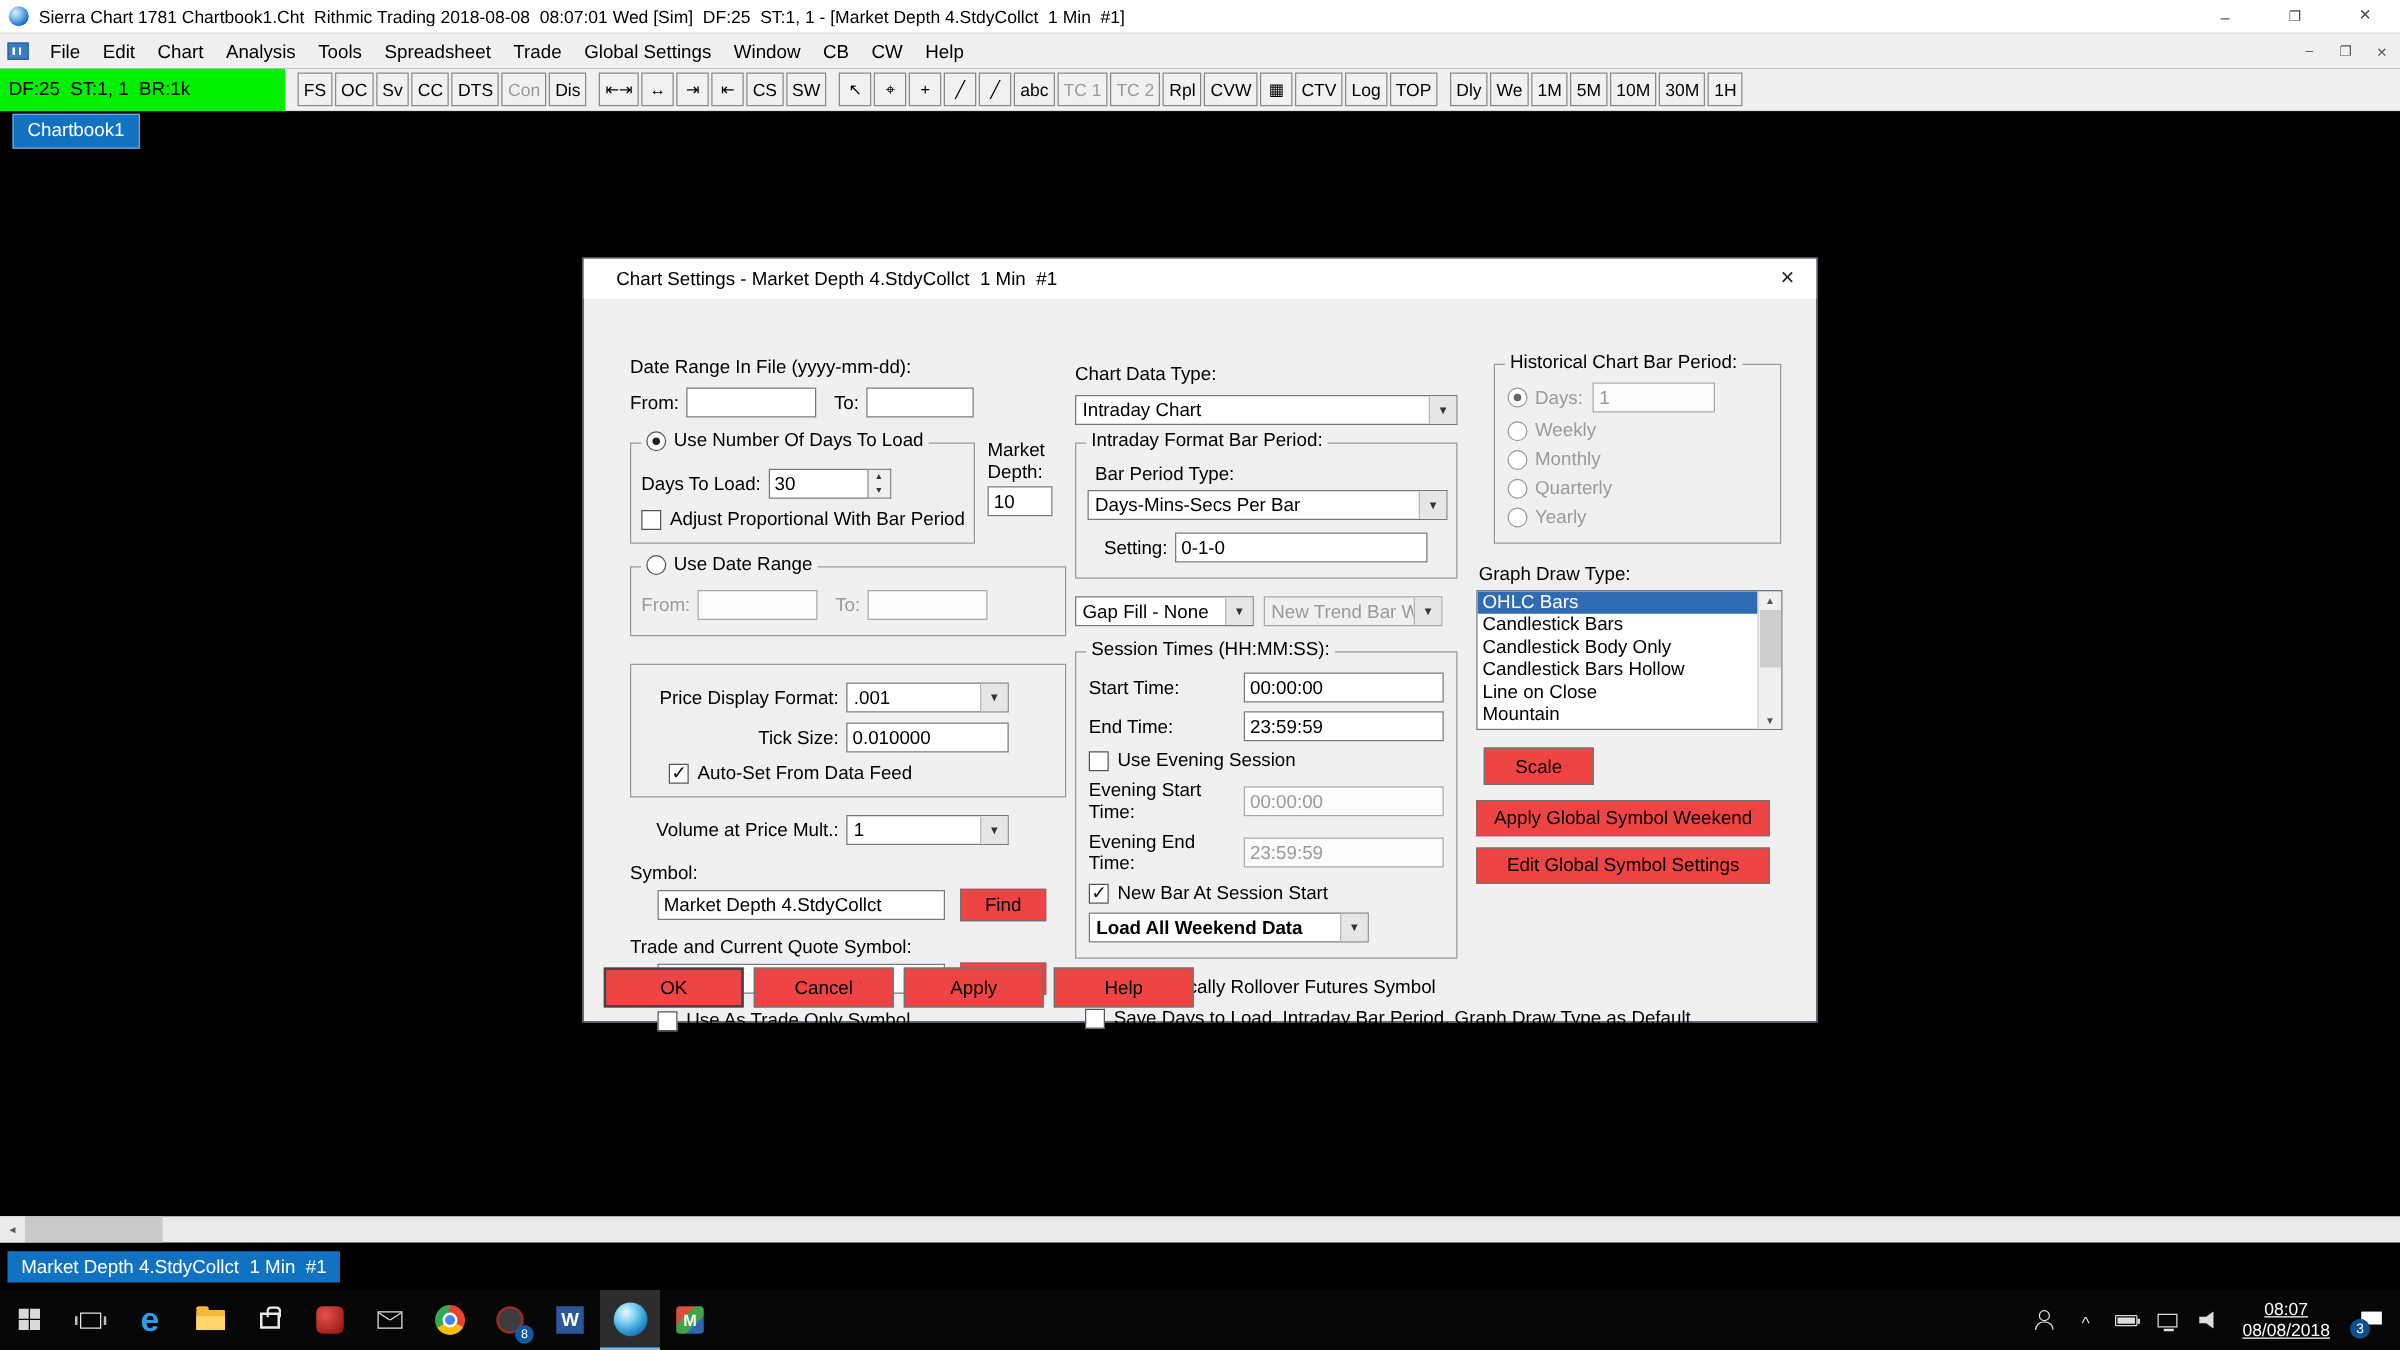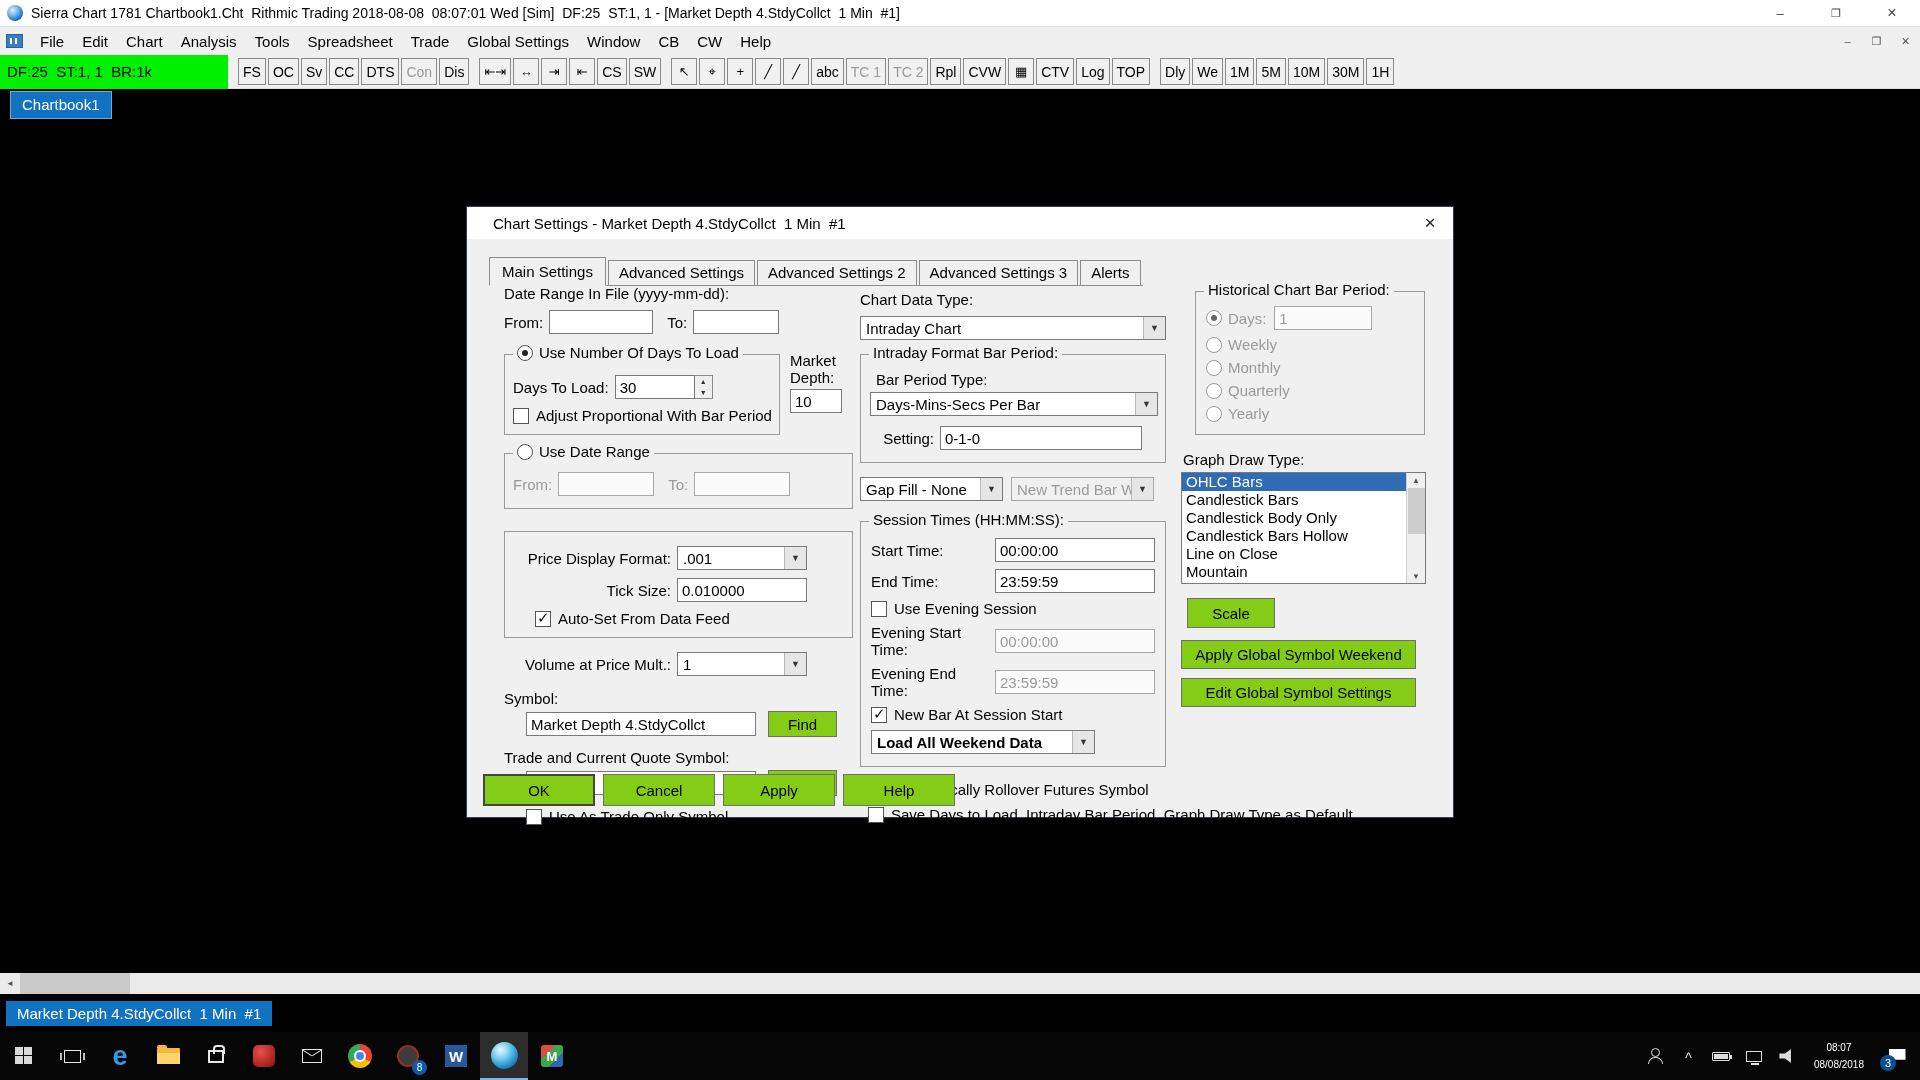--- a/index.html
+++ b/index.html
@@ -95,21 +95,21 @@
   .spinner .up::before { content:"▲"; } .spinner .dn::before { content:"▼"; }
 
   .g-days { width:276px; padding:16px 8px 10px; }
   .md-block { margin-left:10px; width:66px; margin-top:8px; }
   .md-block .lbl { width:60px; line-height:17px; margin-bottom:3px; }
   .g-daterange { width:349px; padding:18px 8px 12px; margin-top:18px; }
   .g-format { width:349px; padding:14px 8px 10px; margin-top:22px; }
   .lab158 { width:158px; text-align:right; margin-right:6px; white-space:nowrap; }
   .lab167 { width:167px; text-align:right; margin-right:6px; white-space:nowrap; }
 
-  .btn { border:1px solid #707070; background:#84cc16; font:inherit; display:flex; align-items:center; justify-content:center; color:#000; }
+  .btn { border:1px solid #707070; background:#ef4444; font:inherit; display:flex; align-items:center; justify-content:center; color:#000; }
   .btn.find { width:69px; height:26px; margin-left:12px; }
   .w112 { width:112px; height:32px; margin-right:8px; }
   .btn.default { border:2px solid #454545; }
 
   .g-intraday { width:306px; padding:16px 9px 12px; margin-top:14px; }
   .g-session { width:306px; padding:16px 10px 12px; margin-top:20px; }
   .srow { display:flex; align-items:center; margin-bottom:7px; }
   .srow .slbl { flex:1; }
   .w273 { width:224px;font-weight:bold; }
   .w288 { width:288px; }
@@ -175,21 +175,21 @@
   .person::before { content:""; position:absolute; top:0; left:5px; width:7px; height:7px; border:1px solid #ddd; border-radius:50%; }
   .person::after { content:""; position:absolute; bottom:0; left:2px; width:13px; height:6px; border:1px solid #ddd; border-bottom:none; border-radius:7px 7px 0 0; }
   .chev { font-size:14px; color:#ddd; transform:translateY(2px); }
   .chev::before { content:"^"; }
   .battery { width:18px; height:9px; border:1px solid #ddd; border-radius:1px; position:relative; }
   .battery::before { content:""; position:absolute; inset:1px; background:#ddd; }
   .battery::after { content:""; position:absolute; right:-3px; top:2px; width:2px; height:4px; background:#ddd; }
   .netmon { width:16px; height:11px; border:1px solid #ddd; position:relative; }
   .netmon::after { content:""; position:absolute; bottom:-4px; left:4px; width:8px; height:2px; background:#ddd; }
   .speaker { width:16px; height:14px; background:#ddd; clip-path:polygon(0 32%,35% 32%,72% 0,72% 100%,35% 68%,0 68%); }
-  .clock { display:flex; flex-direction:column; justify-content:center; align-items:center; color:#fff; font-size:10px; line-height:17px; padding:0 10px; }
+  .clock { display:flex; flex-direction:column; justify-content:center; align-items:center; color:#fff; font-size:14px; line-height:17px; padding:0 10px;text-decoration:underline; }
   .notif { width:46px; height:100%; display:flex; align-items:center; justify-content:center; position:relative; }
   .notif-ic { width:17px; height:14px; background:#fff; clip-path:polygon(0 0,100% 0,100% 76%,34% 76%,16% 100%,16% 76%,0 76%); }
   .notif-badge { position:absolute; left:6px; bottom:9px; width:16px; height:16px; border-radius:50%; background:#0b4f8f; color:#fff; font-size:11px; display:flex; align-items:center; justify-content:center; }
 </style>
 </head>
 <body>
 
 <div class="titlebar">
   <div class="app-globe"></div>
   <div class="title-text pre">Sierra Chart 1781 Chartbook1.Cht  Rithmic Trading 2018-08-08  08:07:01 Wed [Sim]  DF:25  ST:1, 1 - [Market Depth 4.StdyCollct  1 Min  #1]</div>
@@ -266,27 +266,20 @@
 <div class="tabrow">
   <div class="chart-tab">Chartbook1</div>
 </div>
 
 <div class="dialog">
   <div class="dlg-titlebar">
     <span class="pre">Chart Settings - Market Depth 4.StdyCollct  1 Min  #1</span>
     <div class="dlg-close"></div>
   </div>
 
-  <div class="tabs">
-    <div class="tab active">Main Settings</div>
-    <div class="tab">Advanced Settings</div>
-    <div class="tab">Advanced Settings 2</div>
-    <div class="tab">Advanced Settings 3</div>
-    <div class="tab">Alerts</div>
-  </div>
 
   <div class="col-left">
     <div class="lbl mb8">Date Range In File (yyyy-mm-dd):</div>
     <div class="row mb10">
       <span class="lbl mr6">From:</span>
       <input class="txt w104" value="" style="">
       <span class="lbl ml14 mr6">To:</span>
       <input class="txt w86" value="" style="">
     </div>
 

